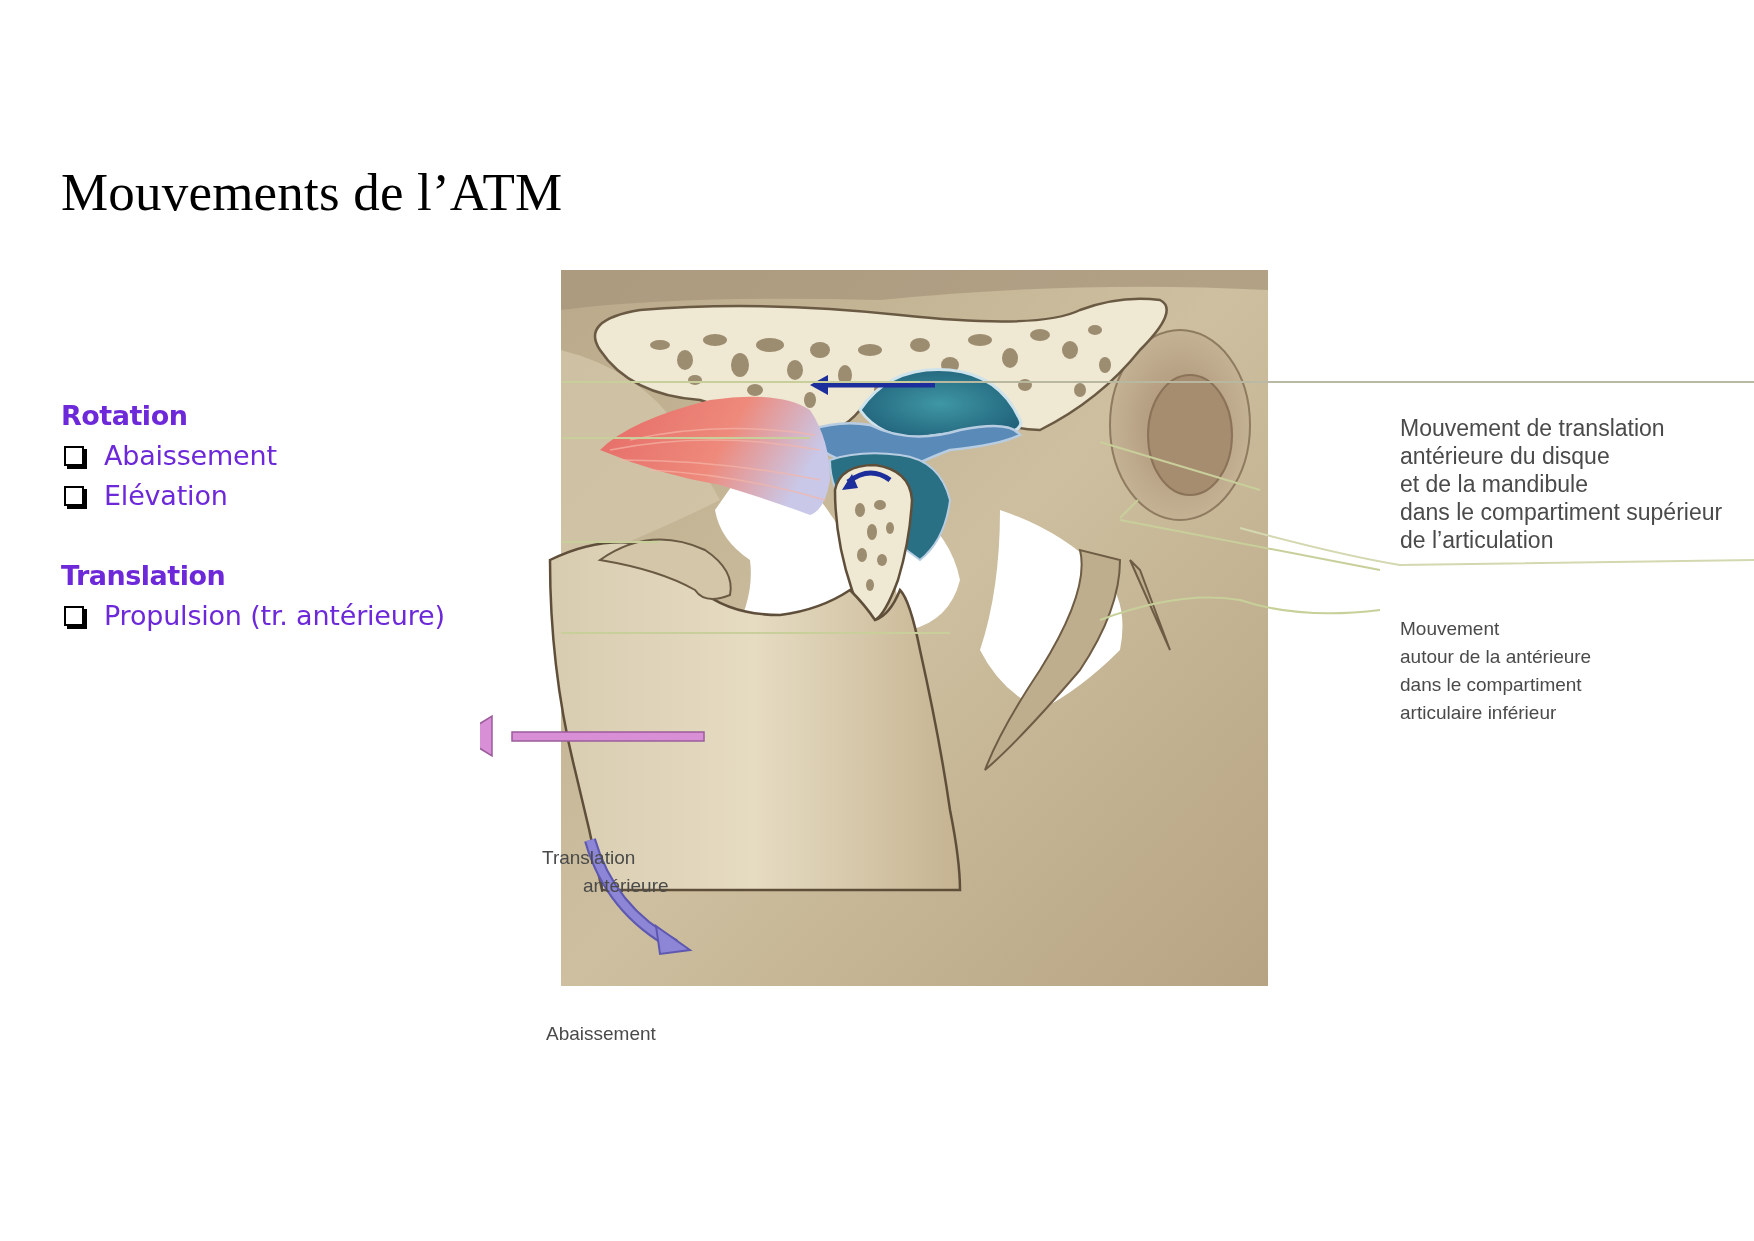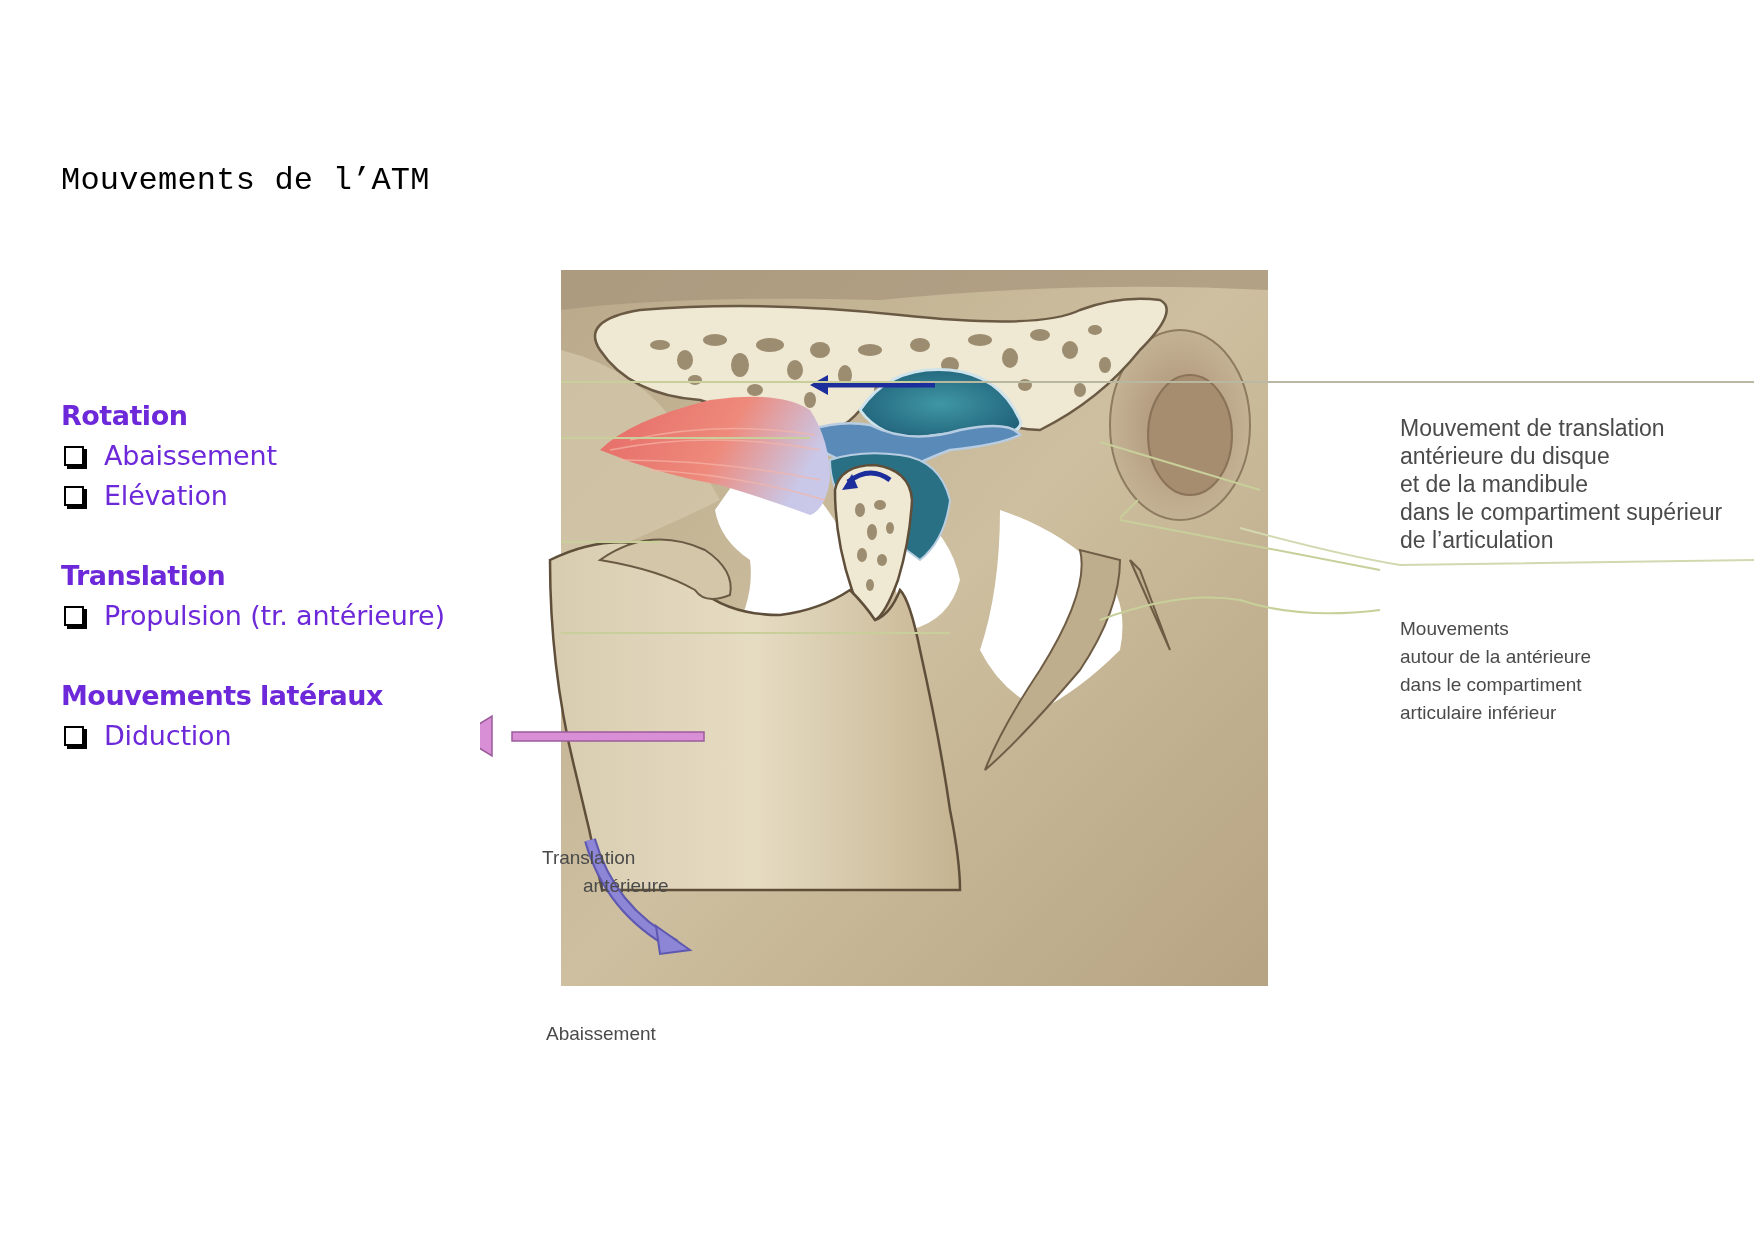--- a/index.html
+++ b/index.html
@@ -1,19 +1,19 @@
 <!DOCTYPE html>
 <html><head>
 <meta charset="utf-8">
 <style>
   html, body { margin: 0; padding: 0; background: #ffffff; }
   body { width: 1754px; height: 1241px; position: relative; overflow: hidden; font-family: "DejaVu Sans", sans-serif; }
   .slide-title {
     position: absolute; left: 61px; top: 162px;
-    font-family: Liberation Mono, monospace; font-size: 32px; color: #000; white-space: nowrap;
+    font-family: Liberation Serif, serif; font-size: 53px; color: #000; white-space: nowrap;
     letter-spacing: 0.2px;
   }
   .outline { position: absolute; left: 61px; top: 396px; font-family: "DejaVu Sans", sans-serif; color: #6d28d9; }
   .section { margin-bottom: 40px; }
   .section-heading { font-size: 27px; font-weight: bold; line-height: 40px; letter-spacing: -0.5px; }
   .bullet { display: flex; align-items: center; font-size: 27px; line-height: 40px; letter-spacing: -0.2px; }
   .checkbox {
     width: 16px; height: 16px; border: 2.5px solid #000; margin-right: 20px; margin-left: 3px;
     box-shadow: 3px 3px 0 #000; flex: 0 0 auto;
   }
@@ -40,27 +40,20 @@
     <div class="bullet">
       <span class="checkbox"></span>
       <span>Elévation</span>
     </div>
   </div>
   <div class="section">
     <div class="section-heading">Translation</div>
     <div class="bullet">
       <span class="checkbox"></span>
       <span>Propulsion (tr. antérieure)</span>
-    </div>
-  </div>
-  <div class="section">
-    <div class="section-heading">Mouvements latéraux</div>
-    <div class="bullet">
-      <span class="checkbox"></span>
-      <span>Diduction</span>
     </div>
   </div>
 </div>
 
 <div class="figure">
   <svg width="1274" height="790" viewBox="0 0 1274 790">
     <defs>
       <linearGradient id="bgBone" x1="0" y1="0" x2="1" y2="1">
         <stop offset="0" stop-color="#b9a98a"></stop>
         <stop offset="0.5" stop-color="#cdbf9f"></stop>
@@ -190,21 +183,21 @@
 
   <div class="label" style="left: 920px; top: 146px; font-size: 23px; line-height: 25px;">
     <div>Mouvement de translation</div>
     <div>antérieure du disque</div>
     <div>et de la mandibule</div>
     <div>dans le compartiment supérieur</div>
     <div>de l’articulation</div>
   </div>
 
   <div class="label" style="left: 920px; top: 346px; font-size: 19px; line-height: 25px;">
-    <div>Mouvements</div>
+    <div>Mouvement</div>
     <div>autour de la antérieure</div>
     <div>dans le compartiment</div>
     <div>articulaire inférieur</div>
   </div>
 
   <div class="label" style="left: 62px; top: 575px; font-size: 19px; line-height: 26px;">
     <div>Translation</div>
     <div style="padding-left:5px;margin-left:36px;">antérieure</div>
   </div>
 

